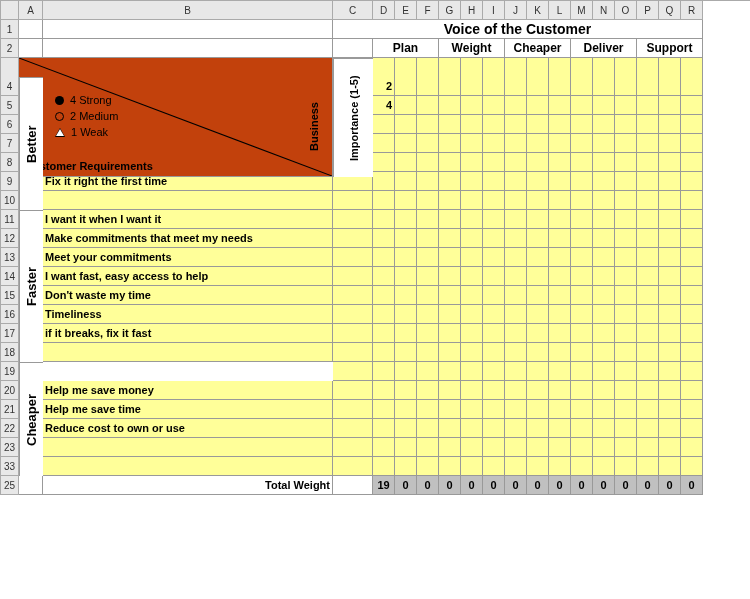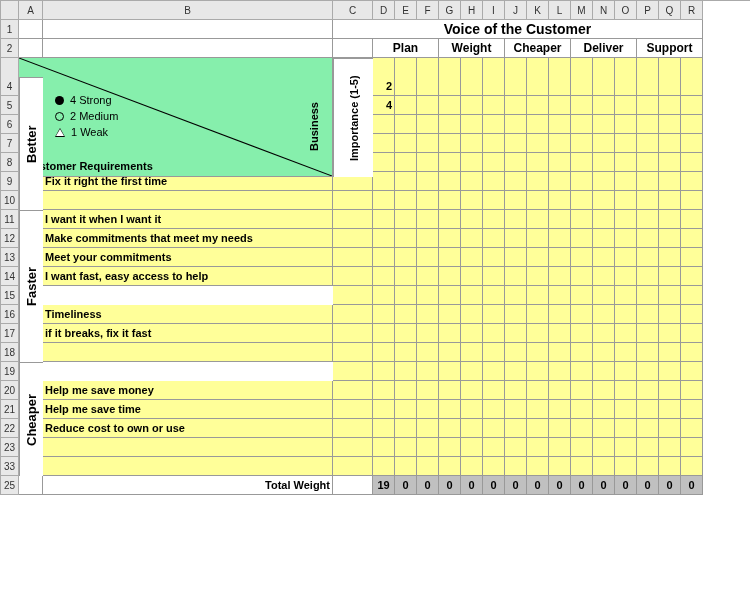--- a/index.html
+++ b/index.html
@@ -55,21 +55,21 @@
   }
   .group-header {
     font-weight: bold;
     font-size: 12px;
     justify-content: center;
   }
   .header-container {
     grid-row: 4;
     grid-column: 2 / span 2;
     position: relative;
-    background: #86efac;
+    background: #c2410c;
     border-right: 1px solid #999;
     border-bottom: 1px solid #999;
     height: 118px;
   }
   .diag svg { position: absolute; top:0; left:0; width:100%; height:100%; }
   .legend {
     position: absolute;
     top: 34px; left: 36px;
     font-size: 11px;
     line-height: 16px;
@@ -245,20 +245,21 @@
 
   <div class="rowhdr" style="grid-row:14">13</div>
   <div class="cell yellow bold" style="grid-row:14;grid-column:3">Meet your commitments</div>
   <div class="cell yellow" style="grid-row:14;grid-column:4"></div>
 
   <div class="rowhdr" style="grid-row:15">14</div>
   <div class="cell yellow bold" style="grid-row:15;grid-column:3">I want fast, easy access to help</div>
   <div class="cell yellow" style="grid-row:15;grid-column:4"></div>
 
   <div class="rowhdr" style="grid-row:16">15</div>
+  <div class="cell yellow bold" style="grid-row:16;grid-column:3">Don't waste my time</div>
   <div class="cell yellow" style="grid-row:16;grid-column:4"></div>
 
   <div class="rowhdr" style="grid-row:17">16</div>
   <div class="cell yellow bold" style="grid-row:17;grid-column:3">Timeliness</div>
   <div class="cell yellow" style="grid-row:17;grid-column:4"></div>
 
   <div class="rowhdr" style="grid-row:18">17</div>
   <div class="cell yellow bold" style="grid-row:18;grid-column:3">if it breaks, fix it fast</div>
   <div class="cell yellow" style="grid-row:18;grid-column:4"></div>
 

